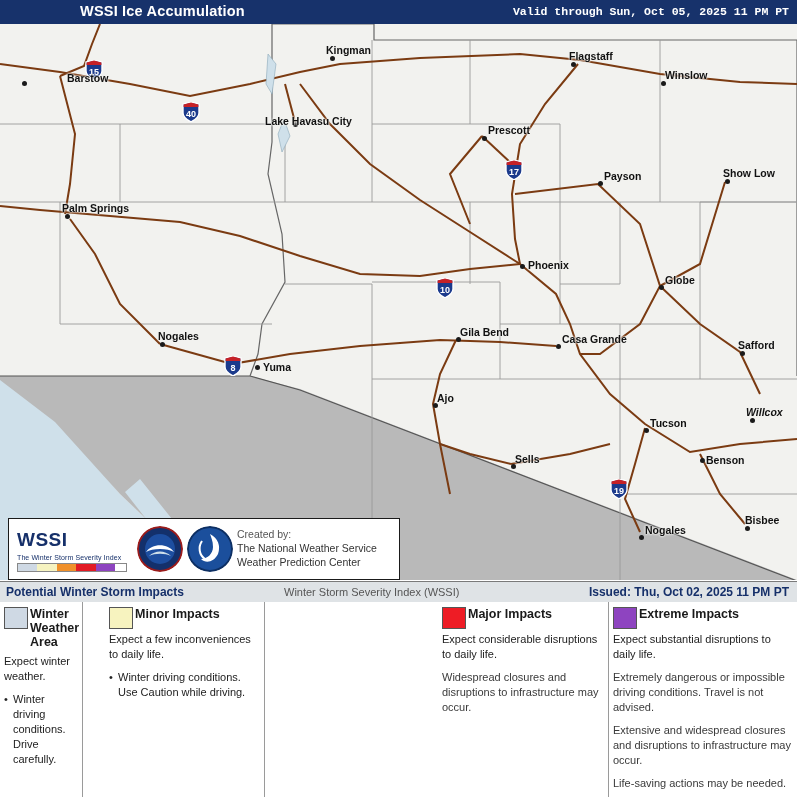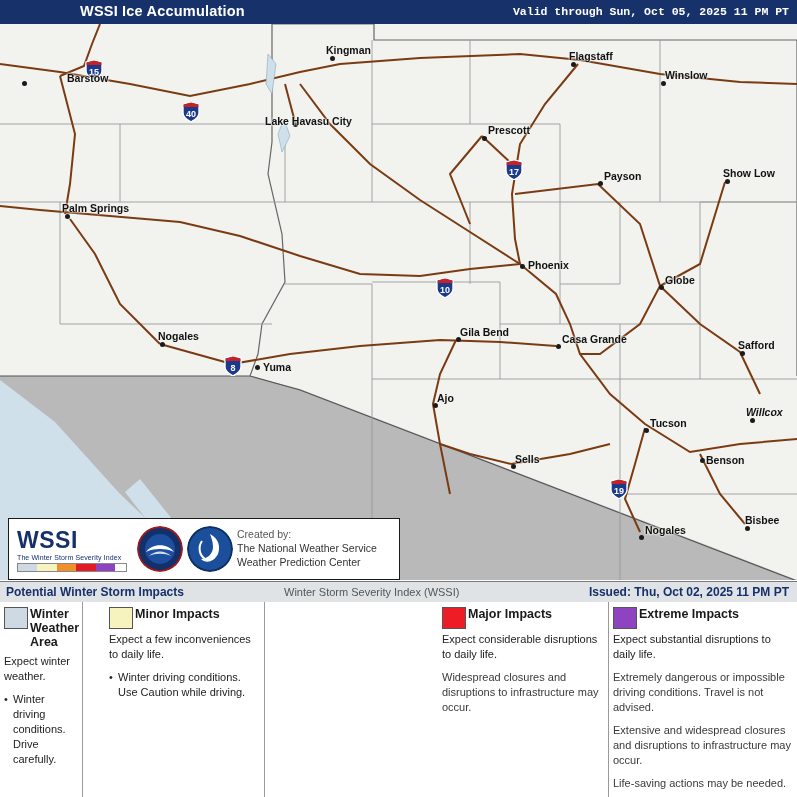--- a/index.html
+++ b/index.html
@@ -54,21 +54,21 @@
 
   
   .logobox{
     position:absolute;left:8px;top:518px;width:390px;height:60px;
     background:#ffffff;border:1px solid #1a1a1a;
   }
   .wssi-logo{
     position:absolute;left:8px;top:8px;width:110px;height:44px;
   }
   .wssi-logo .w1{
-    font-size:23px;font-weight:bold;color:#16306a;letter-spacing:.5px;
+    font-size:19px;font-weight:bold;color:#16306a;letter-spacing:.5px;
     line-height:26px;
   }
   .wssi-logo .w2{
     font-size:7px;color:#16306a;margin-top:1px;letter-spacing:.1px;
   }
   .wssi-logo .bar{
     margin-top:2px;width:108px;height:7px;
     background:linear-gradient(to right,#cfd9e4 0 18%,#f6f3c0 18% 36%,#f0902a 36% 54%,#e21b24 54% 72%,#8e44c0 72% 90%,#ffffff 90% 100%);
     border:1px solid #888;
   }

